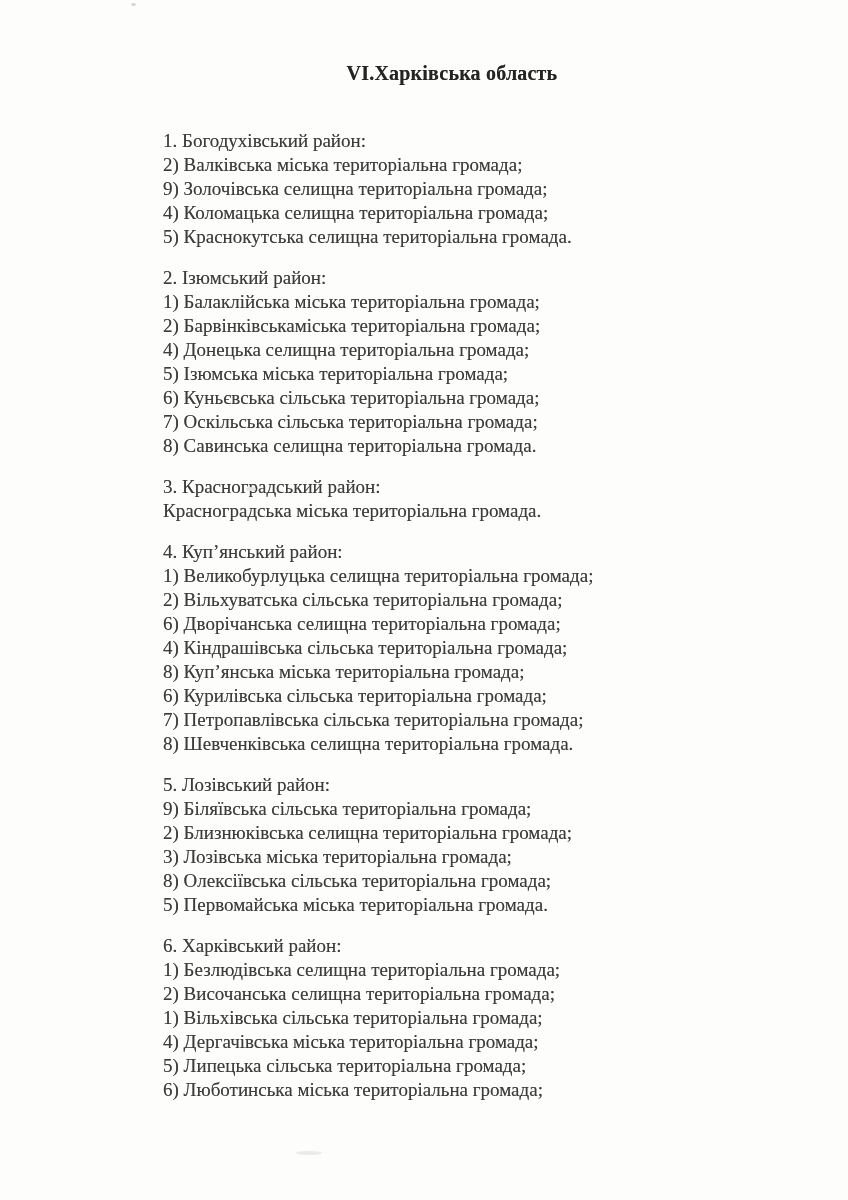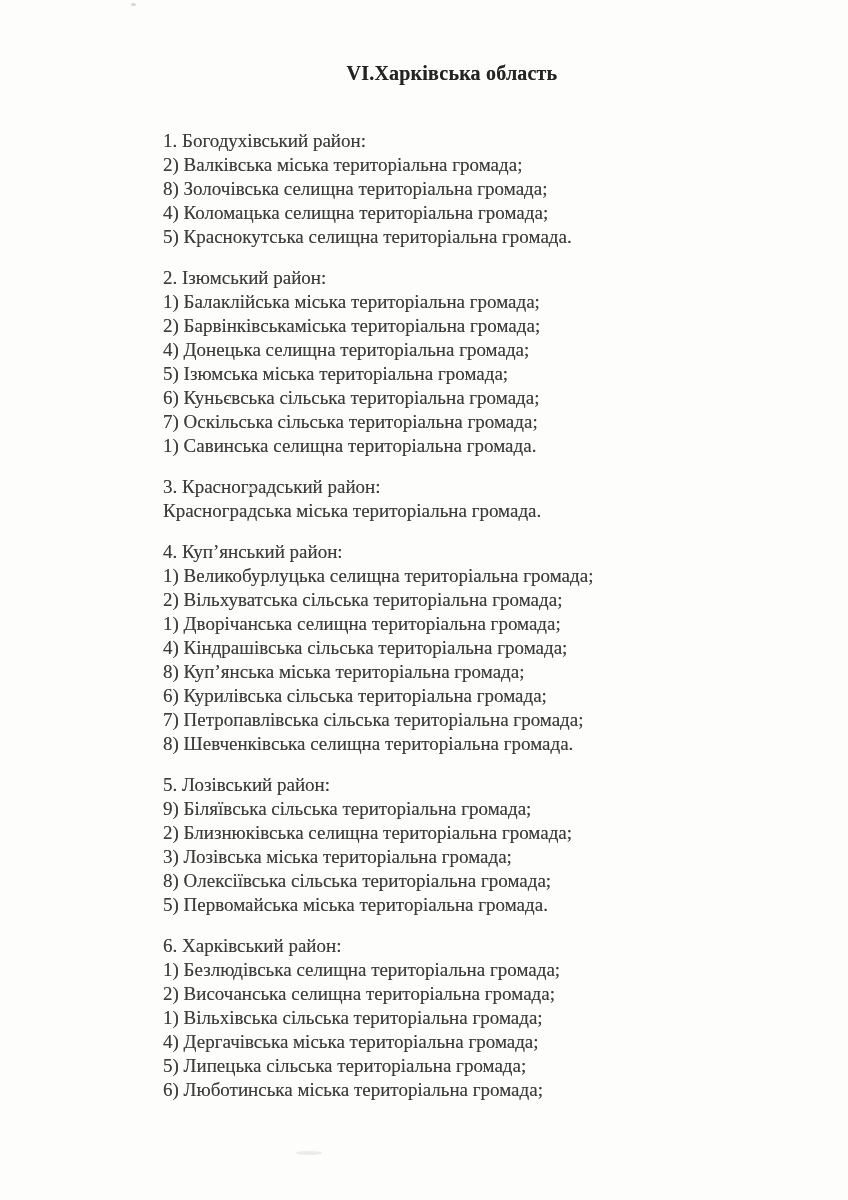--- a/index.html
+++ b/index.html
@@ -55,43 +55,43 @@
 </head>
 <body>
 
 <div class="page">
   <div class="title">VI.Харківська область</div>
 
   <div class="content" id="sections">
       <div class="section">
         <div class="line">1. Богодухівський район:</div>
         <div class="line">2) Валківська міська територіальна громада;</div>
-        <div class="line">8) Золочівська селищна територіальна громада;</div>
+        <div class="line">9) Золочівська селищна територіальна громада;</div>
         <div class="line">4) Коломацька селищна територіальна громада;</div>
         <div class="line">5) Краснокутська селищна територіальна громада.</div>
       </div>
       <div class="section">
         <div class="line">2. Ізюмський район:</div>
         <div class="line">1) Балаклійська міська територіальна громада;</div>
         <div class="line">2) Барвінківськаміська територіальна громада;</div>
         <div class="line">4) Донецька селищна територіальна громада;</div>
         <div class="line">5) Ізюмська міська територіальна громада;</div>
         <div class="line">6) Куньєвська сільська територіальна громада;</div>
         <div class="line">7) Оскільська сільська територіальна громада;</div>
-        <div class="line">1) Савинська селищна територіальна громада.</div>
+        <div class="line">8) Савинська селищна територіальна громада.</div>
       </div>
       <div class="section">
         <div class="line">3. Красноградський район:</div>
         <div class="line">Красноградська міська територіальна громада.</div>
       </div>
       <div class="section">
         <div class="line">4. Куп’янський район:</div>
         <div class="line">1) Великобурлуцька селищна територіальна громада;</div>
         <div class="line">2) Вільхуватська сільська територіальна громада;</div>
-        <div class="line">1) Дворічанська селищна територіальна громада;</div>
+        <div class="line">6) Дворічанська селищна територіальна громада;</div>
         <div class="line">4) Кіндрашівська сільська територіальна громада;</div>
         <div class="line">8) Куп’янська міська територіальна громада;</div>
         <div class="line">6) Курилівська сільська територіальна громада;</div>
         <div class="line">7) Петропавлівська сільська територіальна громада;</div>
         <div class="line">8) Шевченківська селищна територіальна громада.</div>
       </div>
       <div class="section">
         <div class="line">5. Лозівський район:</div>
         <div class="line">9) Біляївська сільська територіальна громада;</div>
         <div class="line">2) Близнюківська селищна територіальна громада;</div>

